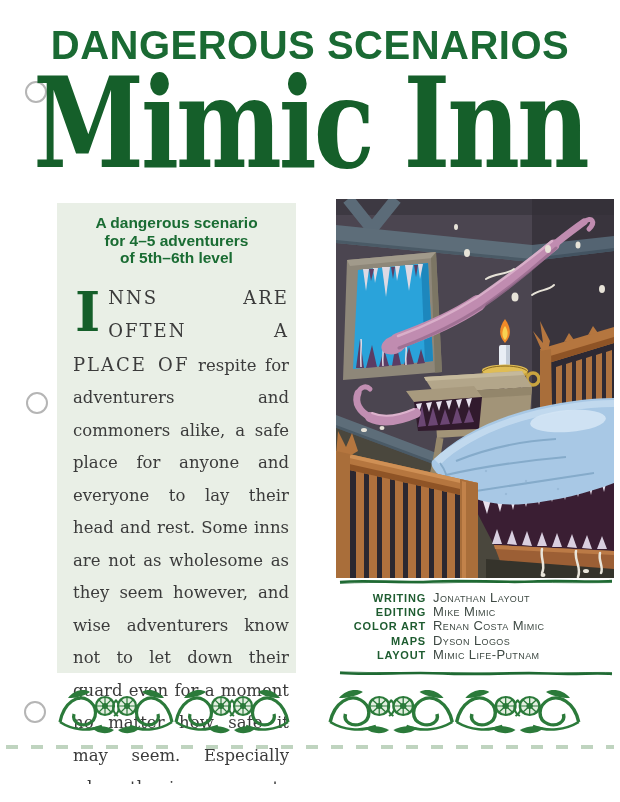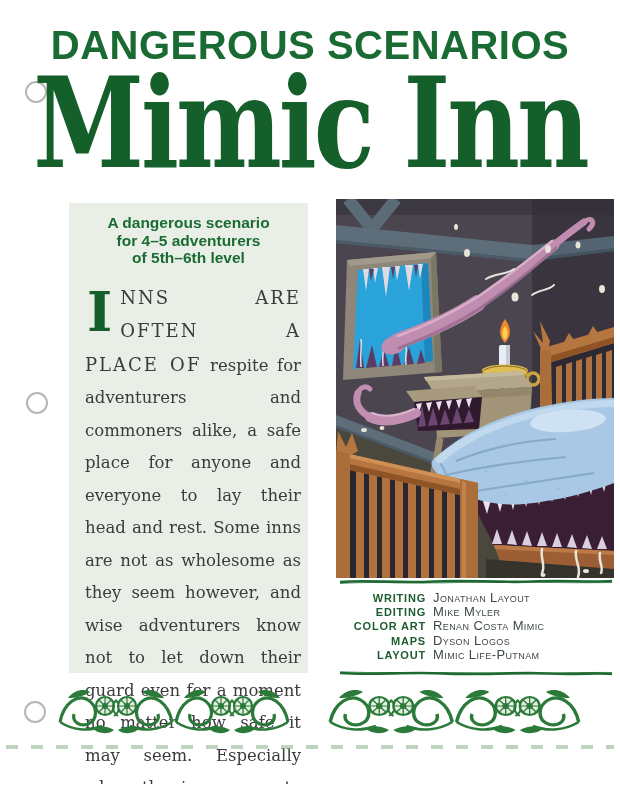--- a/index.html
+++ b/index.html
@@ -10,21 +10,21 @@
   .hole1{left:25px;top:81px;}
   .hole2{left:26px;top:392px;}
   .hole3{left:24px;top:701px;}
 
   .kicker{position:absolute;top:25px;left:0;right:0;text-align:center;
           font:bold 40px/1 "Liberation Sans",sans-serif;color:#1a6a33;letter-spacing:.5px;}
   .title{position:absolute;top:57px;left:0;right:0;text-align:center;
          font:bold 100px/1.05 "DejaVu Serif",serif;color:#155f2a;
          letter-spacing:-3px;transform:scaleY(1.26);transform-origin:50% 0;}
 
-  .intro-box{position:absolute;left:69px;top:203px;width:239px;height:470px;
+  .intro-box{position:absolute;left:57px;top:203px;width:239px;height:470px;
              background:#e9efe6;box-sizing:border-box;}
   .intro-heading{margin:11px 8px 0;text-align:center;white-space:pre-line;
                  font:bold 15.5px/17.5px "Liberation Sans",sans-serif;color:#1a6c33;}
   .intro-text{margin:15px 7px 0 16px;font:16.5px/32.5px "DejaVu Serif",serif;
               color:#3b3b3b;text-align:justify;}
   .dropcap{float:left;font:bold 54px/46px "DejaVu Serif",serif;color:#155f2a;
            margin:7px 8px 0 2px;}
   .lead{text-transform:uppercase;font-size:18px;letter-spacing:2px;}
 
   .illustration{position:absolute;left:336px;top:199px;width:278px;height:379px;}
@@ -308,21 +308,21 @@
       <path d="M2,4 C30,1.5 60,5.5 95,3.5 C130,1.5 160,5 195,3.5 C225,2 250,4.5 274,3" fill="none" stroke="#1f6a33" stroke-width="2.6"></path>
       <path d="M2,5.5 C40,3 80,6 120,4.5 C170,3 220,5.5 274,4.5" fill="none" stroke="#1f6a33" stroke-width="1" opacity=".7"></path>
     </svg>
     <div class="credits-table">
       <div class="credit-row">
         <span class="c-label">Writing</span>
         <span class="c-value">Jonathan Layout</span>
       </div>
       <div class="credit-row">
         <span class="c-label">Editing</span>
-        <span class="c-value">Mike Myler</span>
+        <span class="c-value">Mike Mimic</span>
       </div>
       <div class="credit-row">
         <span class="c-label">Color Art</span>
         <span class="c-value">Renan Costa Mimic</span>
       </div>
       <div class="credit-row">
         <span class="c-label">Maps</span>
         <span class="c-value">Dyson Logos</span>
       </div>
       <div class="credit-row">

